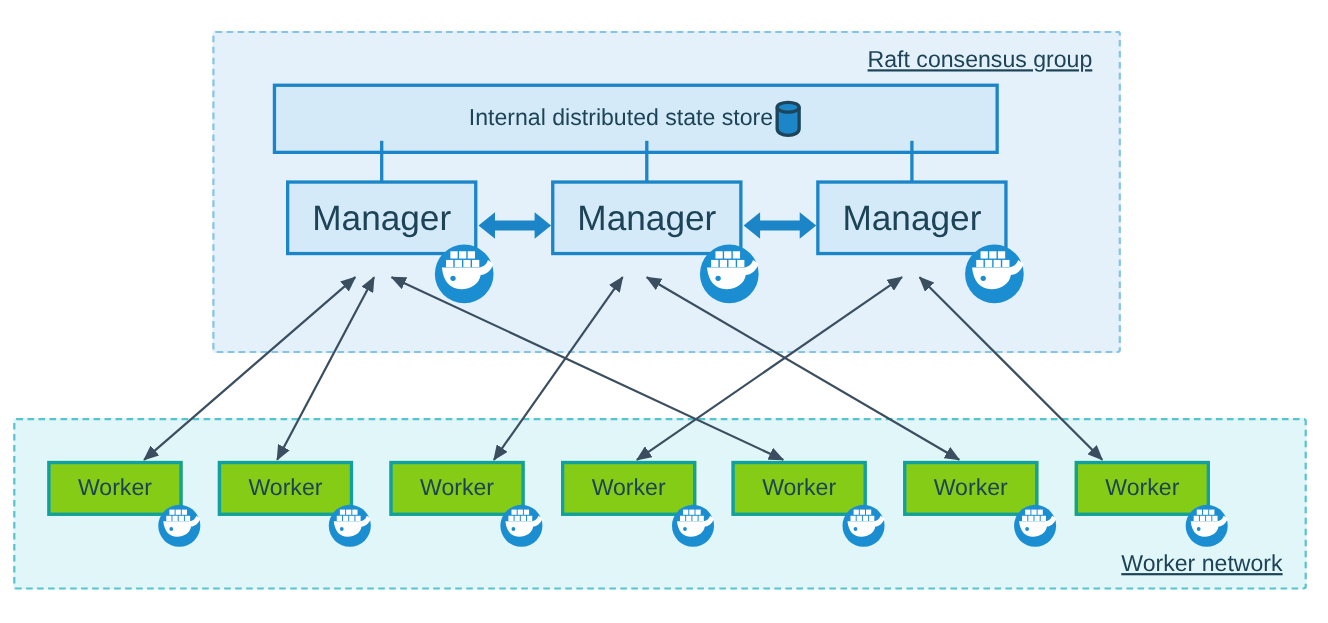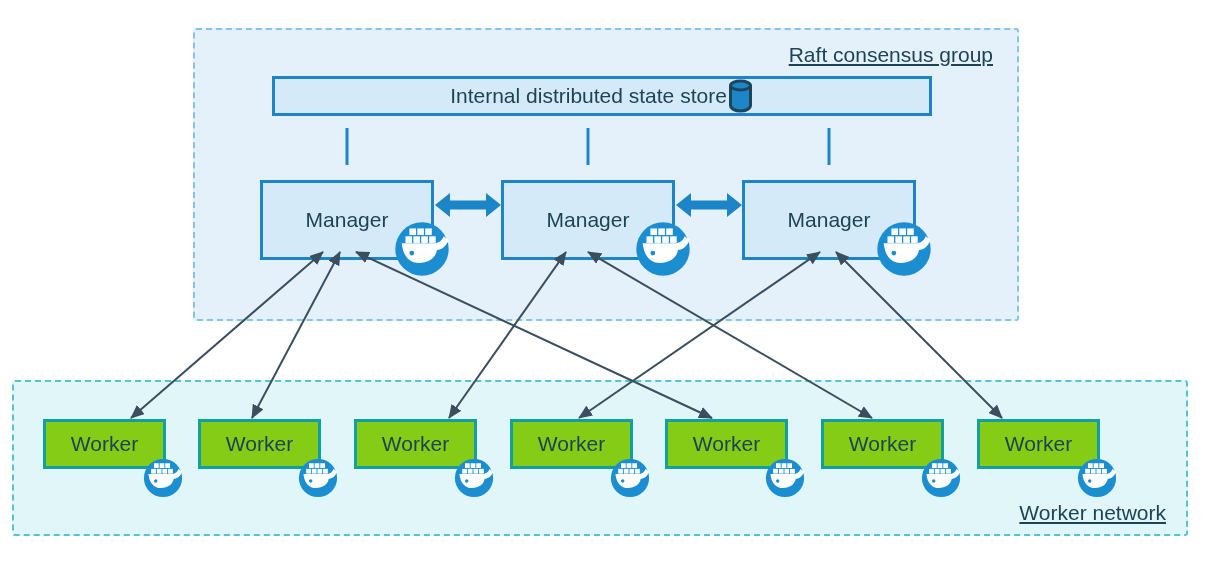--- a/index.html
+++ b/index.html
@@ -18,23 +18,23 @@
   }
   .group-label{position:absolute;font-size:21px;color:#1d4357;white-space:nowrap;text-decoration:underline;}
   .raft-label{top:13px;right:24px;}
   .gossip-label{bottom:9px;right:20px;}
   .node{
     position:absolute;box-sizing:border-box;display:flex;align-items:center;
     justify-content:center;text-align:center;
   }
   .blue-node{background:#d4eaf9;border:3px solid #1b85c8;}
   .store{
-    left:272px;top:76px;width:660px;height:40px;font-size:21px;
+    left:248px;top:76px;width:660px;height:64px;font-size:21px;
   }
-  .manager{top:180px;width:174px;height:80px;font-size:21px;}
+  .manager{top:164px;width:174px;height:68px;font-size:32px;}
   .m1{left:260px;} .m2{left:501px;} .m3{left:742px;}
   .worker{
     top:419px;width:123px;height:50px;font-size:21px;
     background:#84cc16;border:3px solid #10a0a0;
   }
   .w1{left:43px;} .w2{left:198px;} .w3{left:354px;} .w4{left:510px;}
   .w5{left:665px;} .w6{left:821px;} .w7{left:977px;}
   .overlay{position:absolute;left:0;top:0;pointer-events:none;}
   .store-link{stroke:#1b85c8;stroke-width:3;}
   .peer-arrow{fill:#1b85c8;}

